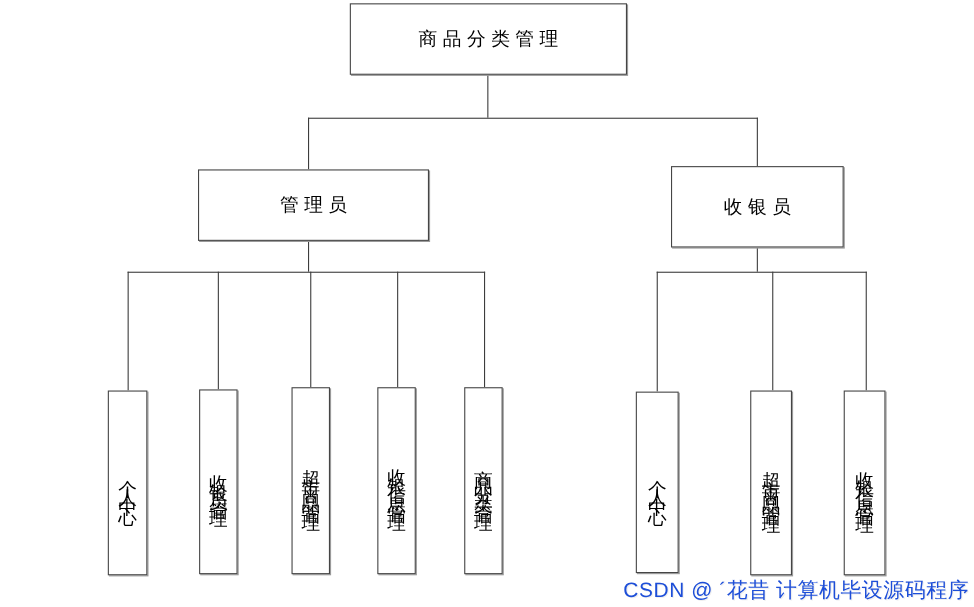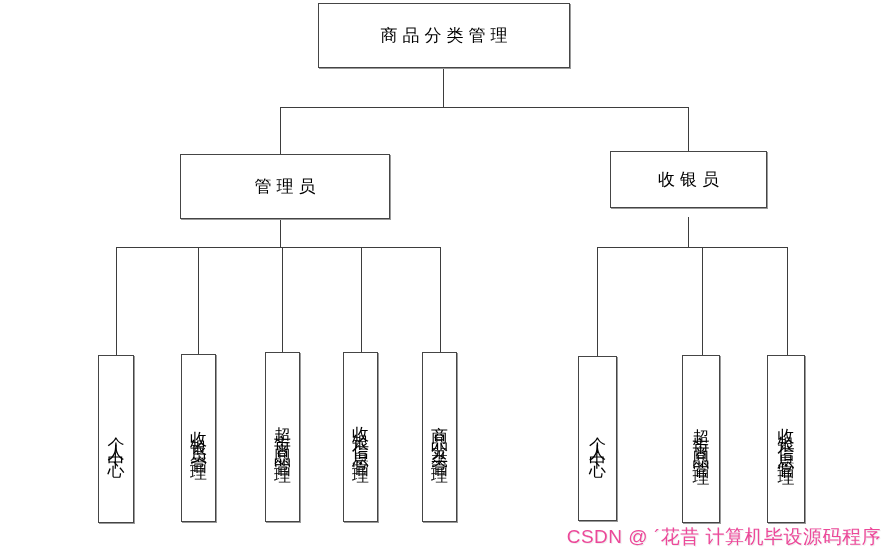--- a/index.html
+++ b/index.html
@@ -45,21 +45,21 @@
     letter-spacing: 8px;
     line-height: 1;
     white-space: nowrap;
   }
   .watermark {
     position: absolute;
     right: 4px;
     bottom: 2px;
     font-size: 19px;
     letter-spacing: 0.5px;
-    color: #ec4899;
+    color: #1d4ed8;
     text-shadow: 1px 1px 0 #efefef;
     white-space: nowrap;
   }
 </style>
 </head>
 <body>
 
 <div class="canvas">
 
   <div class="line v" style="left:443px; top:68px;  height:39px;"></div>
@@ -81,21 +81,21 @@
   <div class="line v" style="left:702px; top:247px; height:108px;"></div>
   <div class="line v" style="left:787px; top:247px; height:108px;"></div>
 
   <div class="node" style="left:318px; top:3px; width:252px; height:65px;">
     <span class="h-label">商品分类管理</span>
   </div>
 
   <div class="node" style="left:180px; top:154px; width:210px; height:65px;">
     <span class="h-label">管理员</span>
   </div>
-  <div class="node" style="left:610px; top:151px; width:157px; height:57px;">
+  <div class="node" style="left:610px; top:151px; width:157px; height:74px;">
     <span class="h-label">收银员</span>
   </div>
 
   <div class="node" style="left:98px; top:355px; width:36px; height:168px;">
     <span class="v-label">个人中心</span>
   </div>
   <div class="node" style="left:181px; top:354px; width:35px; height:168px;">
     <span class="v-label">收银员管理</span>
   </div>
   <div class="node" style="left:265px; top:352px; width:35px; height:170px;">

